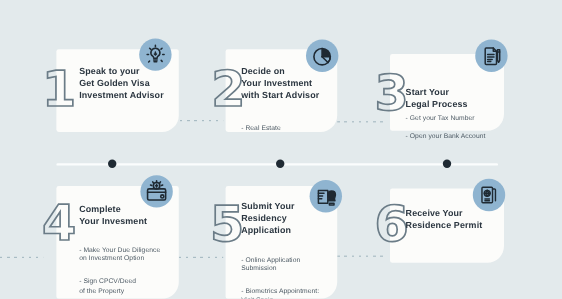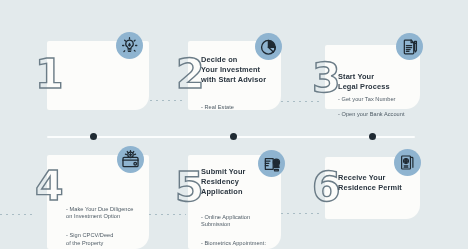--- a/index.html
+++ b/index.html
@@ -92,20 +92,23 @@
   <div class="dot d3"></div>
 
   <div class="dots-conn" style="left:150px;top:100px;width:36px;"></div>
   <div class="dots-conn" style="left:281px;top:101px;width:41px;"></div>
   <div class="dots-conn" style="left:149px;top:214px;width:37px;"></div>
   <div class="dots-conn" style="left:281px;top:213px;width:42px;"></div>
   <div class="dots-conn" style="left:0px;top:214px;width:36px;"></div>
 
   <div class="card" style="left:47px;top:41px;width:102px;height:69px;"></div>
   <div class="num" style="left:35px;top:54px;">1</div>
+  <div class="title" style="left:66px;top:55px;width:80px;">Speak to your
+Get Golden Visa
+Investment Advisor</div>
   <div class="badge" style="left:116px;top:32px;">
     <svg width="19" height="19" viewBox="0 0 24 24" fill="none" stroke="#1f2a33" stroke-width="1.6" stroke-linecap="round" stroke-linejoin="round">
       <path d="M12 5.2a4.7 4.7 0 0 0-2.8 8.5c.6.45.95 1.05.95 1.7v.5h3.7v-.5c0-.65.35-1.25.95-1.7A4.7 4.7 0 0 0 12 5.2z"></path>
       <path d="M10.15 17.6h3.7"></path>
       <path d="M10.6 19.4h2.8"></path>
       <path d="M12 9.4v2.6"></path>
       <path d="M10.9 11.3 12 12.4l1.1-1.1"></path>
       <path d="M12 2.2v1.5M19 5.3l-1.1 1M21.2 12h-1.5M4.8 12H3.3M5.9 5.3 7 6.3M18.1 18.1l1 1M5.9 18.7l-1 1"></path>
     </svg>
   </div>
@@ -142,20 +145,22 @@
       <path d="M6.2 3.6h7.1l3.2 3.2v12.4a1 1 0 0 1-1 1H6.2a1 1 0 0 1-1-1V4.6a1 1 0 0 1 1-1z"></path>
       <path d="M13.3 3.6v3.2h3.2"></path>
       <path d="M7.6 10.2h6.4M7.6 12.6h6.4M7.6 15h4.6M7.6 17.2h3.2"></path>
       <path d="M19.7 5.3v10.6l-1.1 2-1.1-2V5.3z"></path>
       <path d="M17.5 7.6h2.2"></path>
     </svg>
   </div>
 
   <div class="card" style="left:47px;top:155px;width:102px;height:94px;"></div>
   <div class="num" style="left:35px;top:166px;">4</div>
+  <div class="title" style="left:66px;top:170px;width:80px;">Complete
+Your Invesment</div>
   <div class="subs" style="left:66px;top:198px;width:84px;">
     <div class="sub-block">- Make Your Due Diligence
 on Investment Option</div>
     <div class="sub-block">- Sign CPCV/Deed
 of the Property</div>
   </div>
   <div class="badge" style="left:117px;top:146px;">
     <svg width="21" height="21" viewBox="0 0 24 24" fill="none" stroke="#1f2a33" stroke-width="1.5" stroke-linecap="round" stroke-linejoin="round">
       <rect x="3.4" y="9.6" width="17.2" height="10.6" rx="1.4"></rect>
       <path d="M3.4 12.8h17.2"></path>

